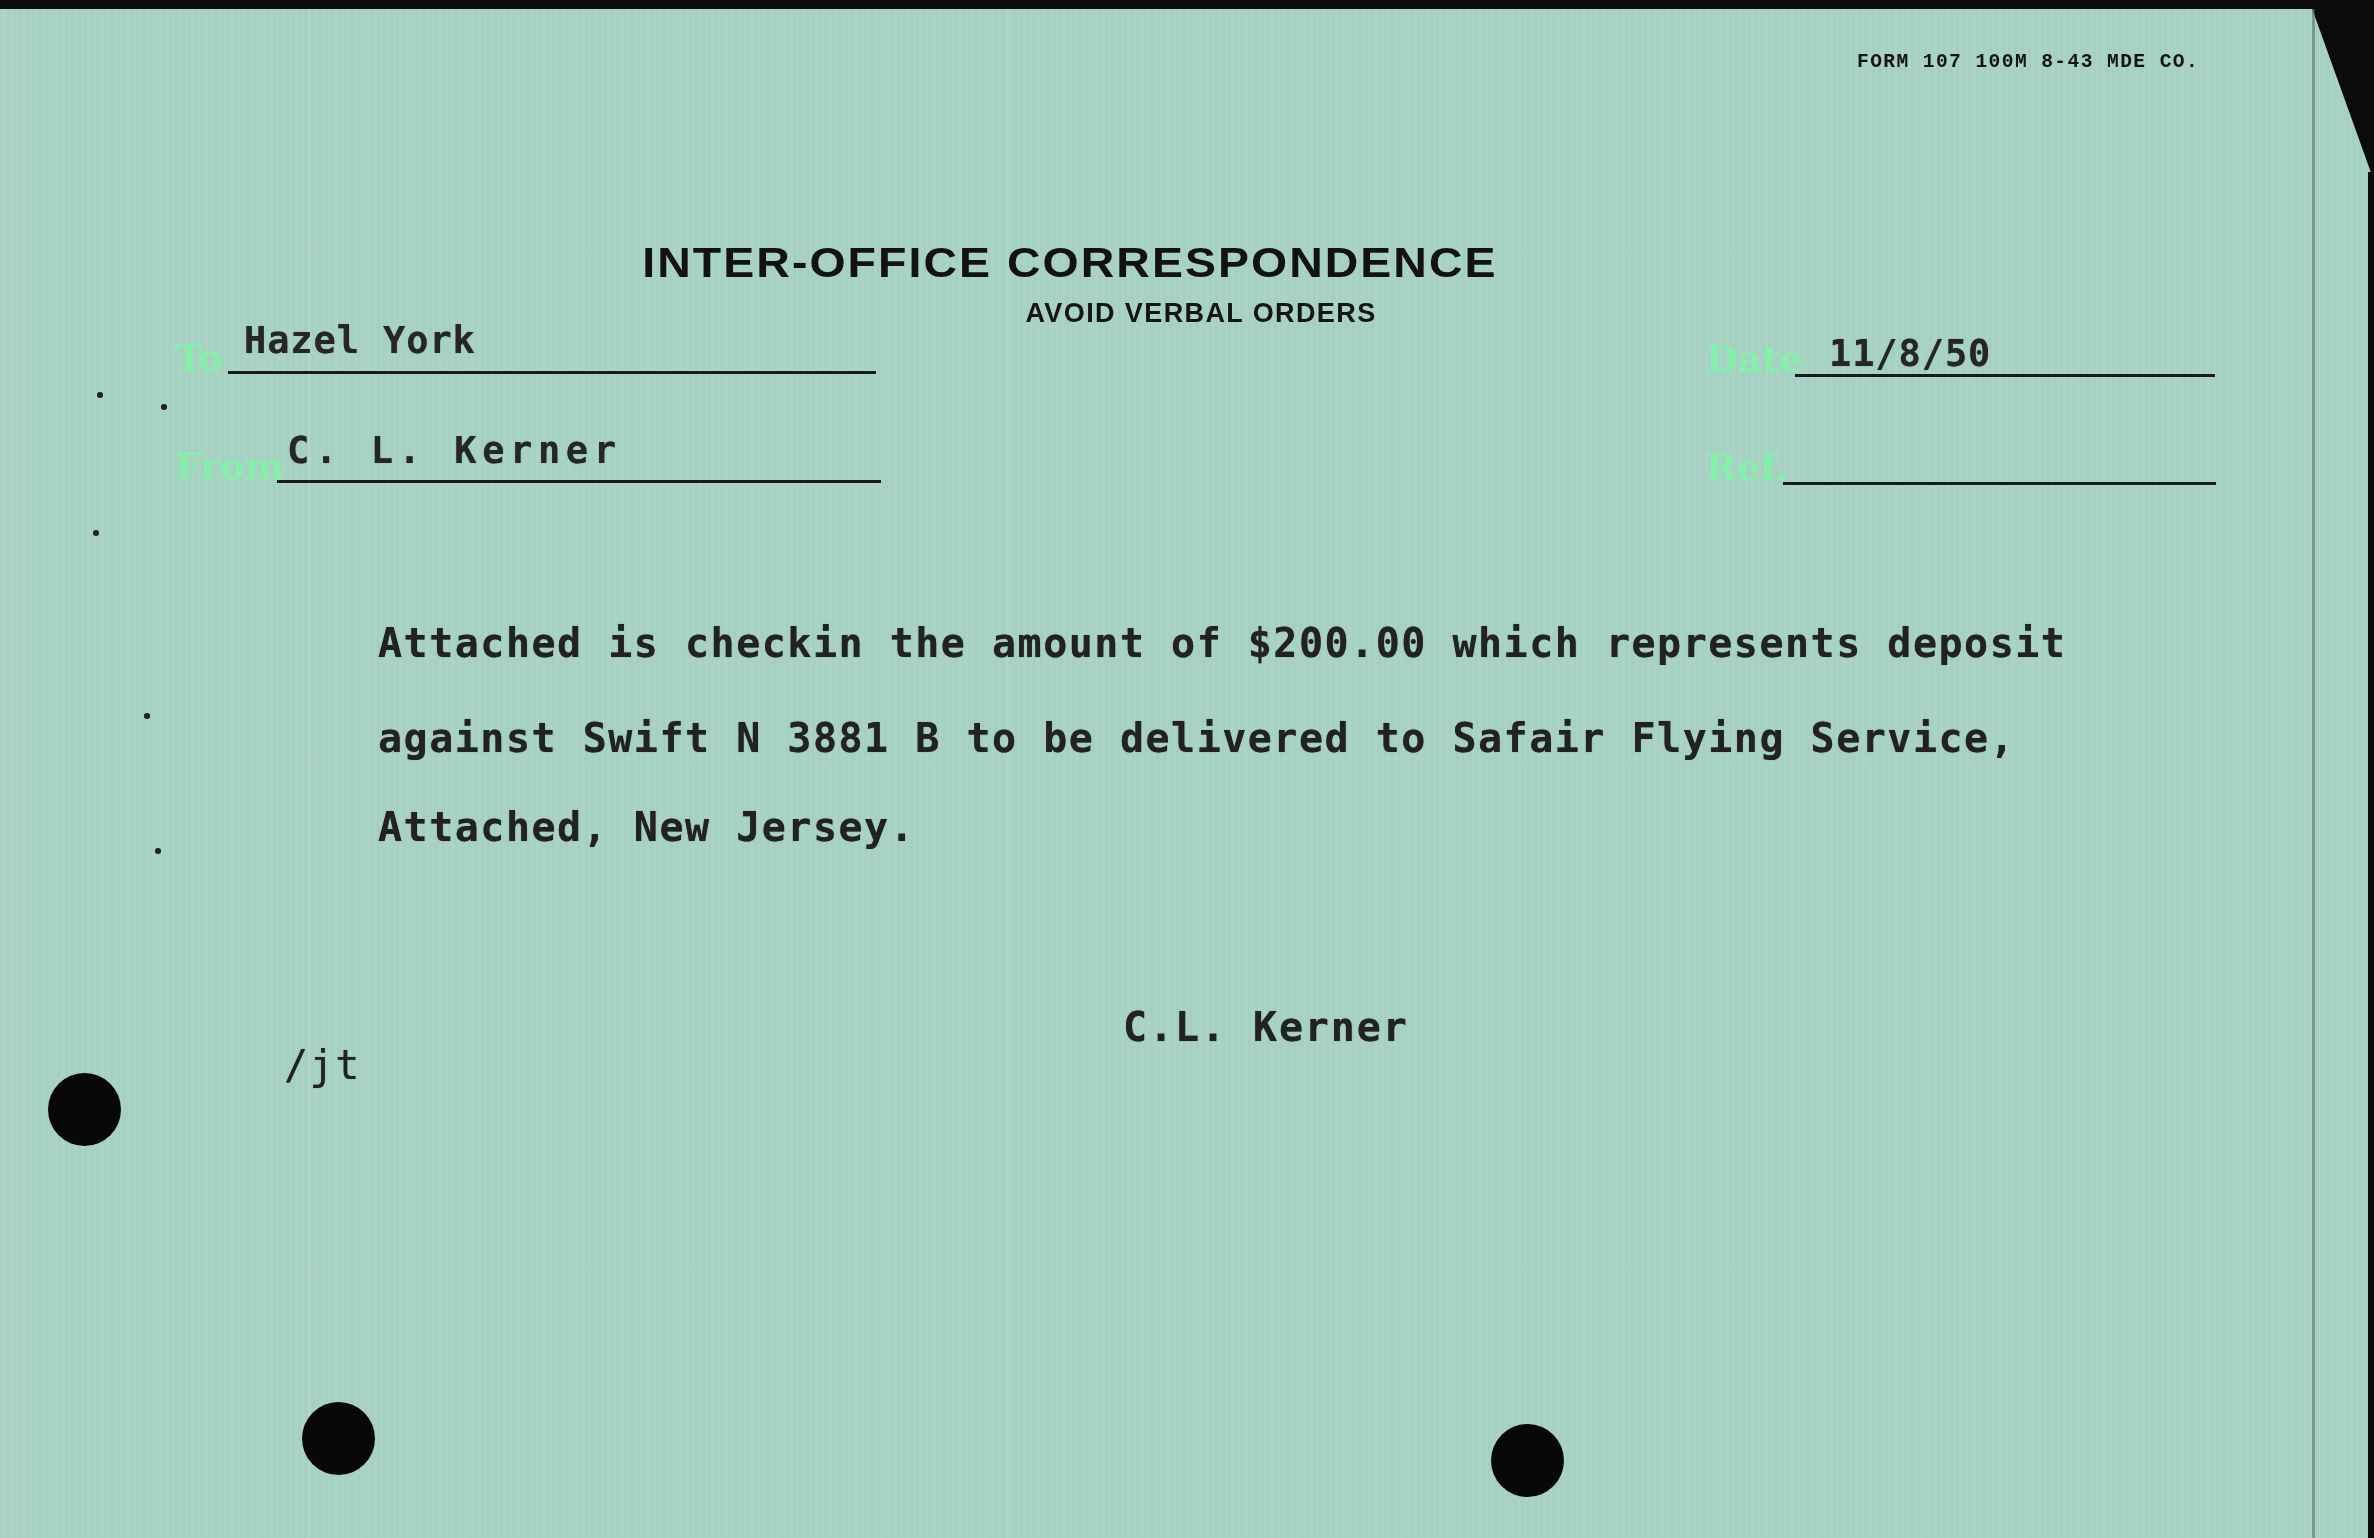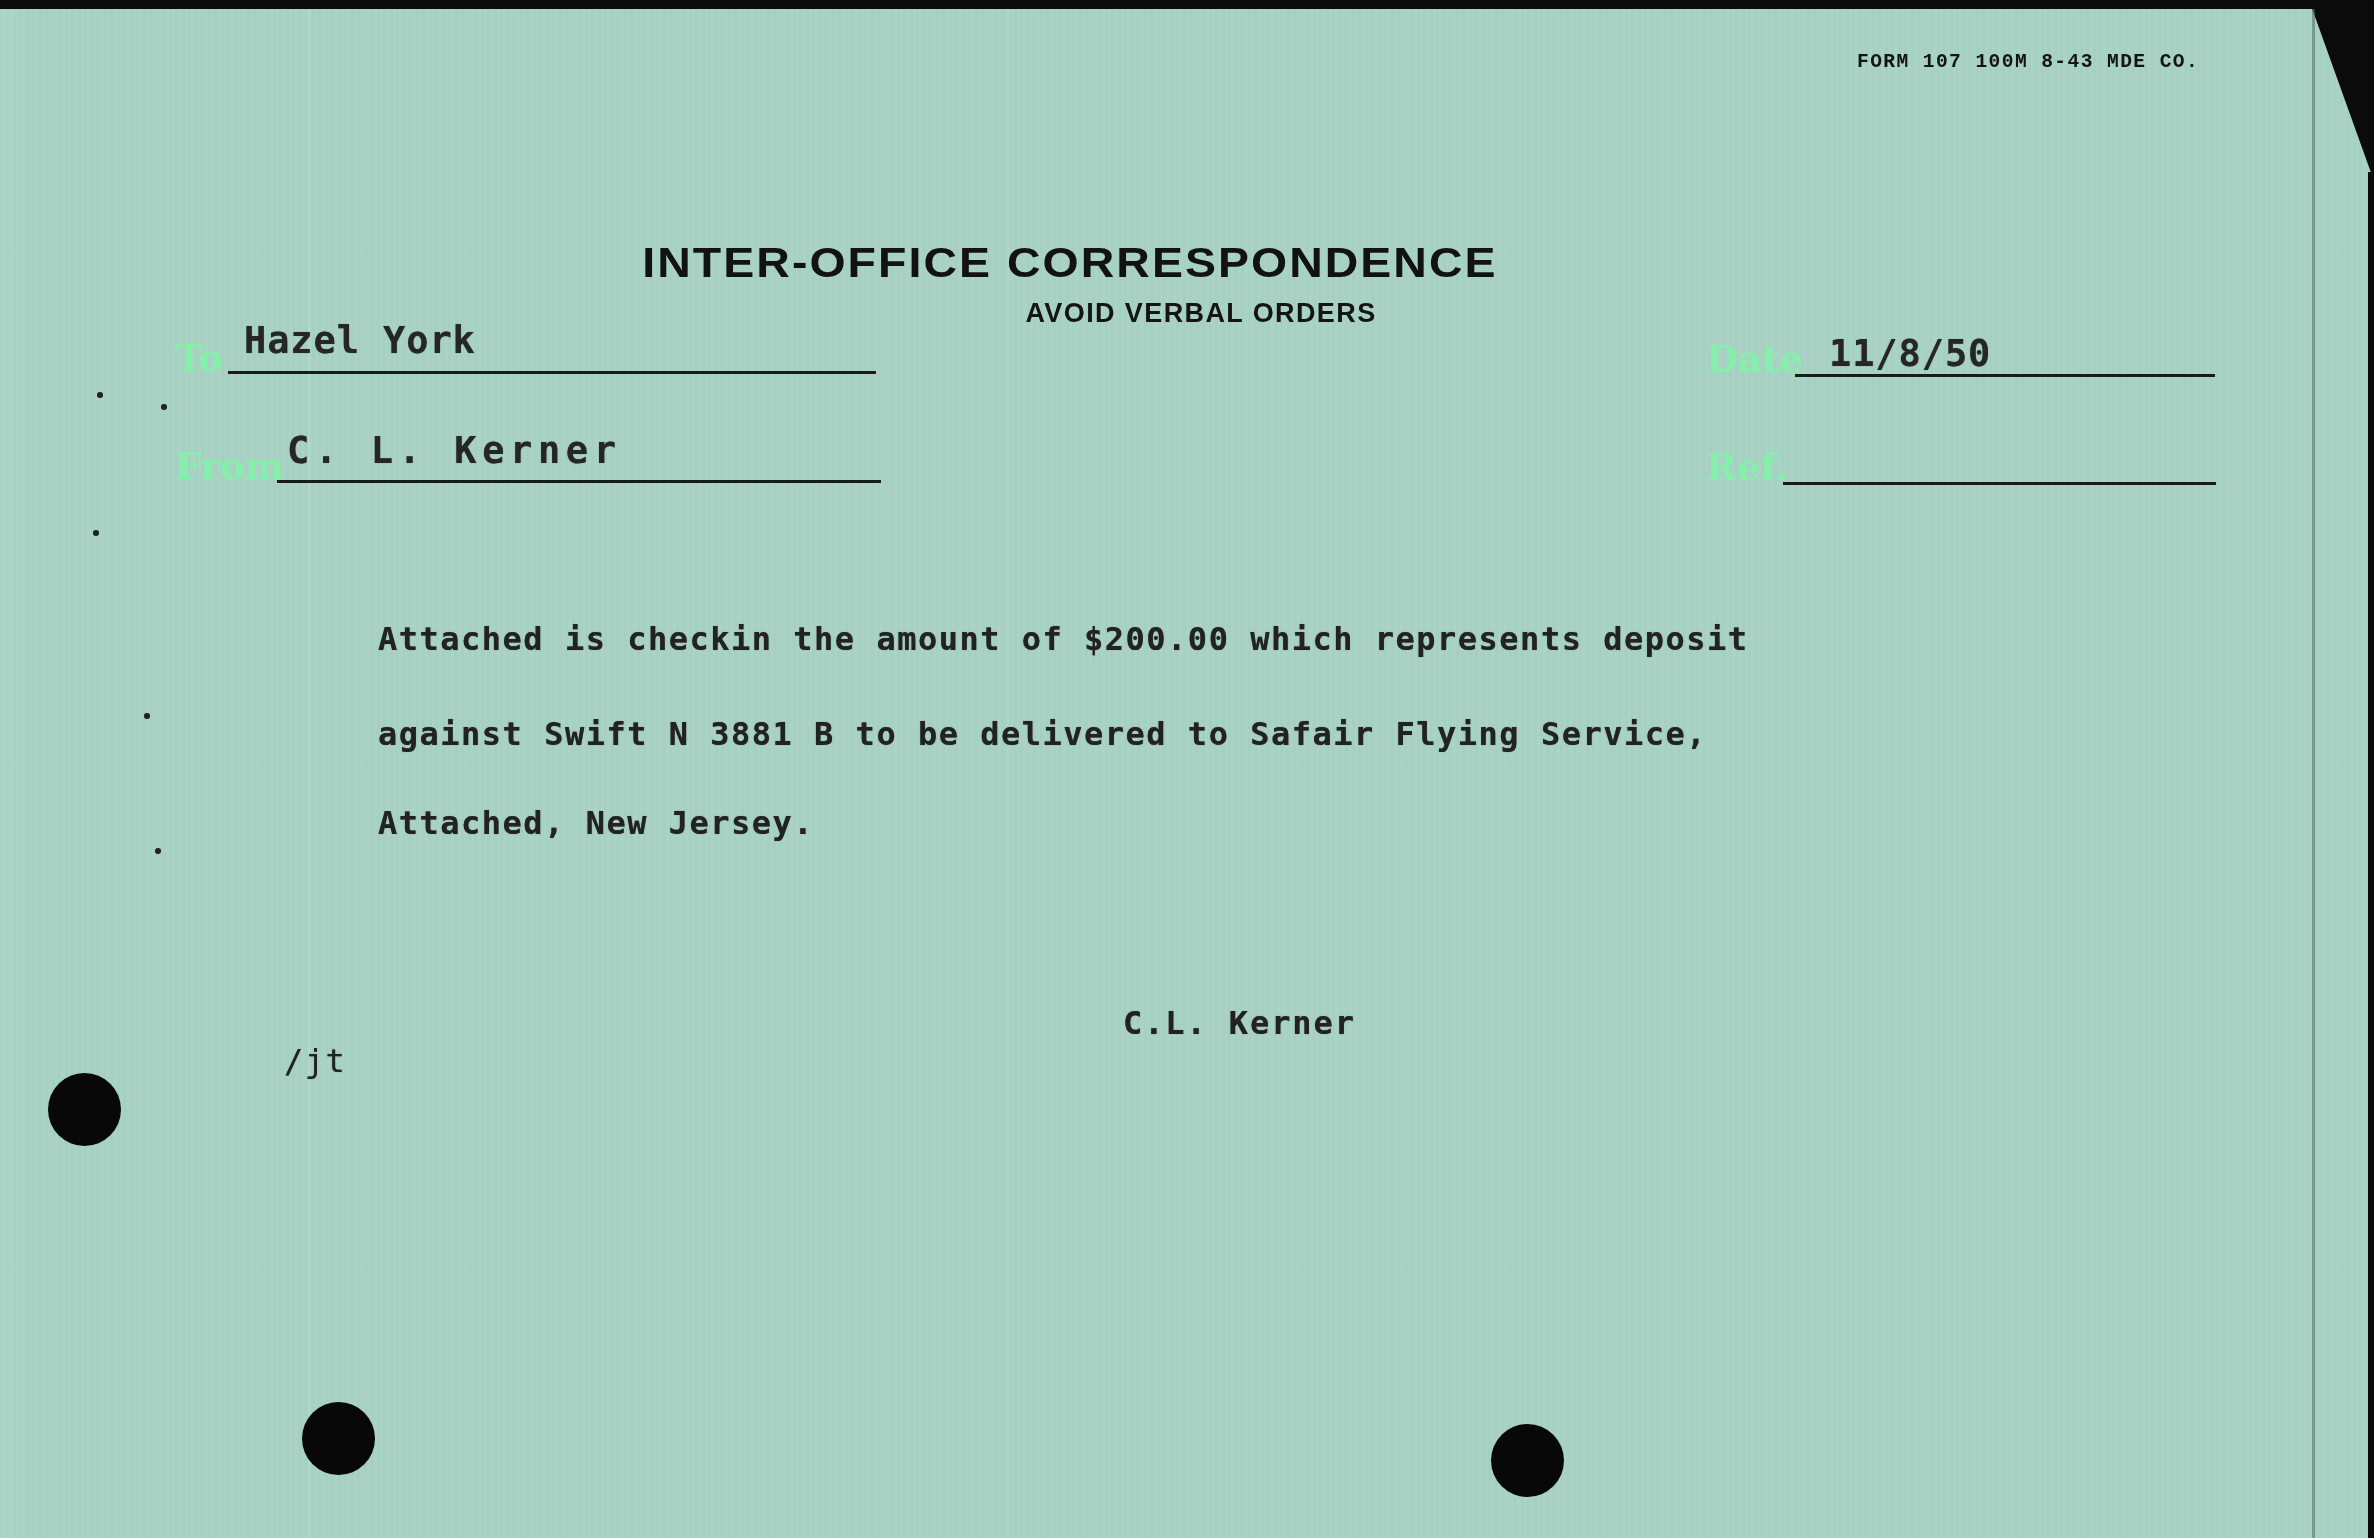--- a/index.html
+++ b/index.html
@@ -66,21 +66,21 @@
   }
   .typed {
     position: absolute;
     font-family: "DejaVu Sans Mono", monospace; font-weight: bold;
     color: #262626; font-size: 37px; letter-spacing: 0.9px;
     text-shadow: 0 0 0.9px rgba(0,0,0,0.5);
   }
   .body-line {
     position: absolute; left: 378px;
     font-family: "DejaVu Sans Mono", monospace; font-weight: bold;
-    font-size: 32px; color: #222;
+    font-size: 40px; color: #222;
     letter-spacing: 1.5px; white-space: pre;
     text-shadow: 0 0 0.9px rgba(0,0,0,0.55);
   }
   .speck { position: absolute; width: 5.6px; height: 5.6px; border-radius: 50%; background: #222; }
 </style>
 </head>
 <body>
 
 <div class="paper"></div>
 <div class="corner-shadow"></div>

